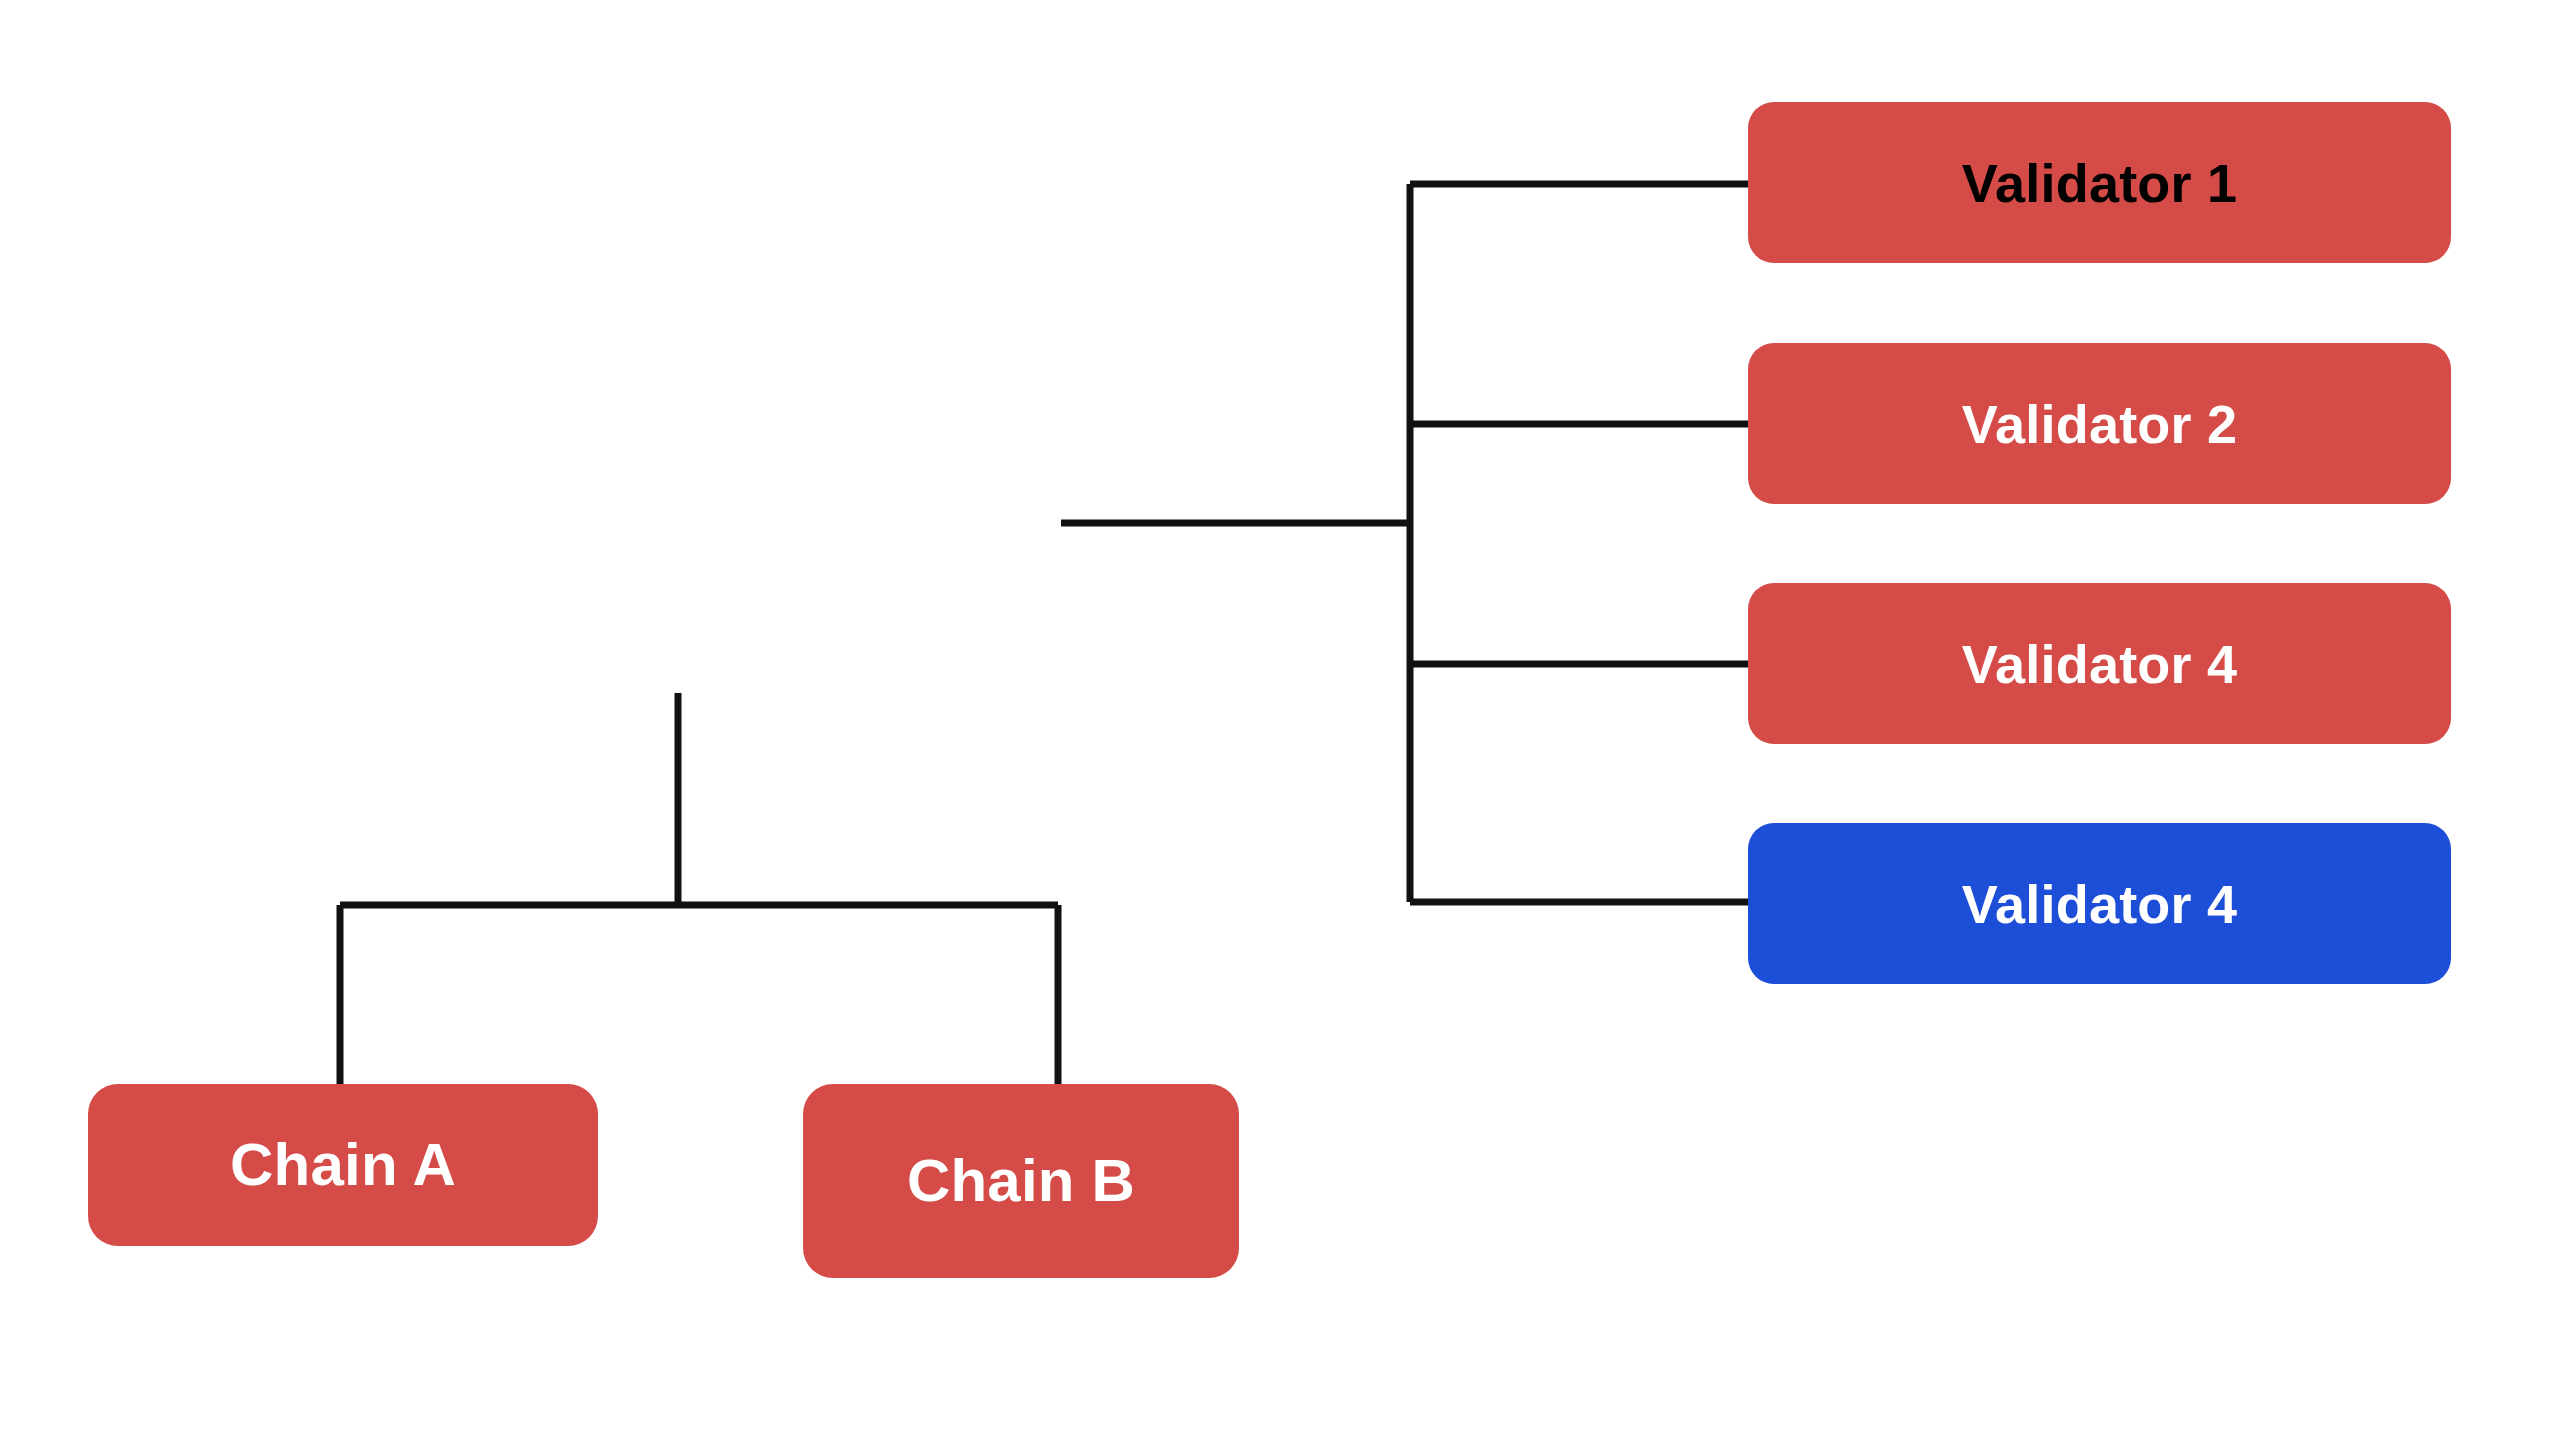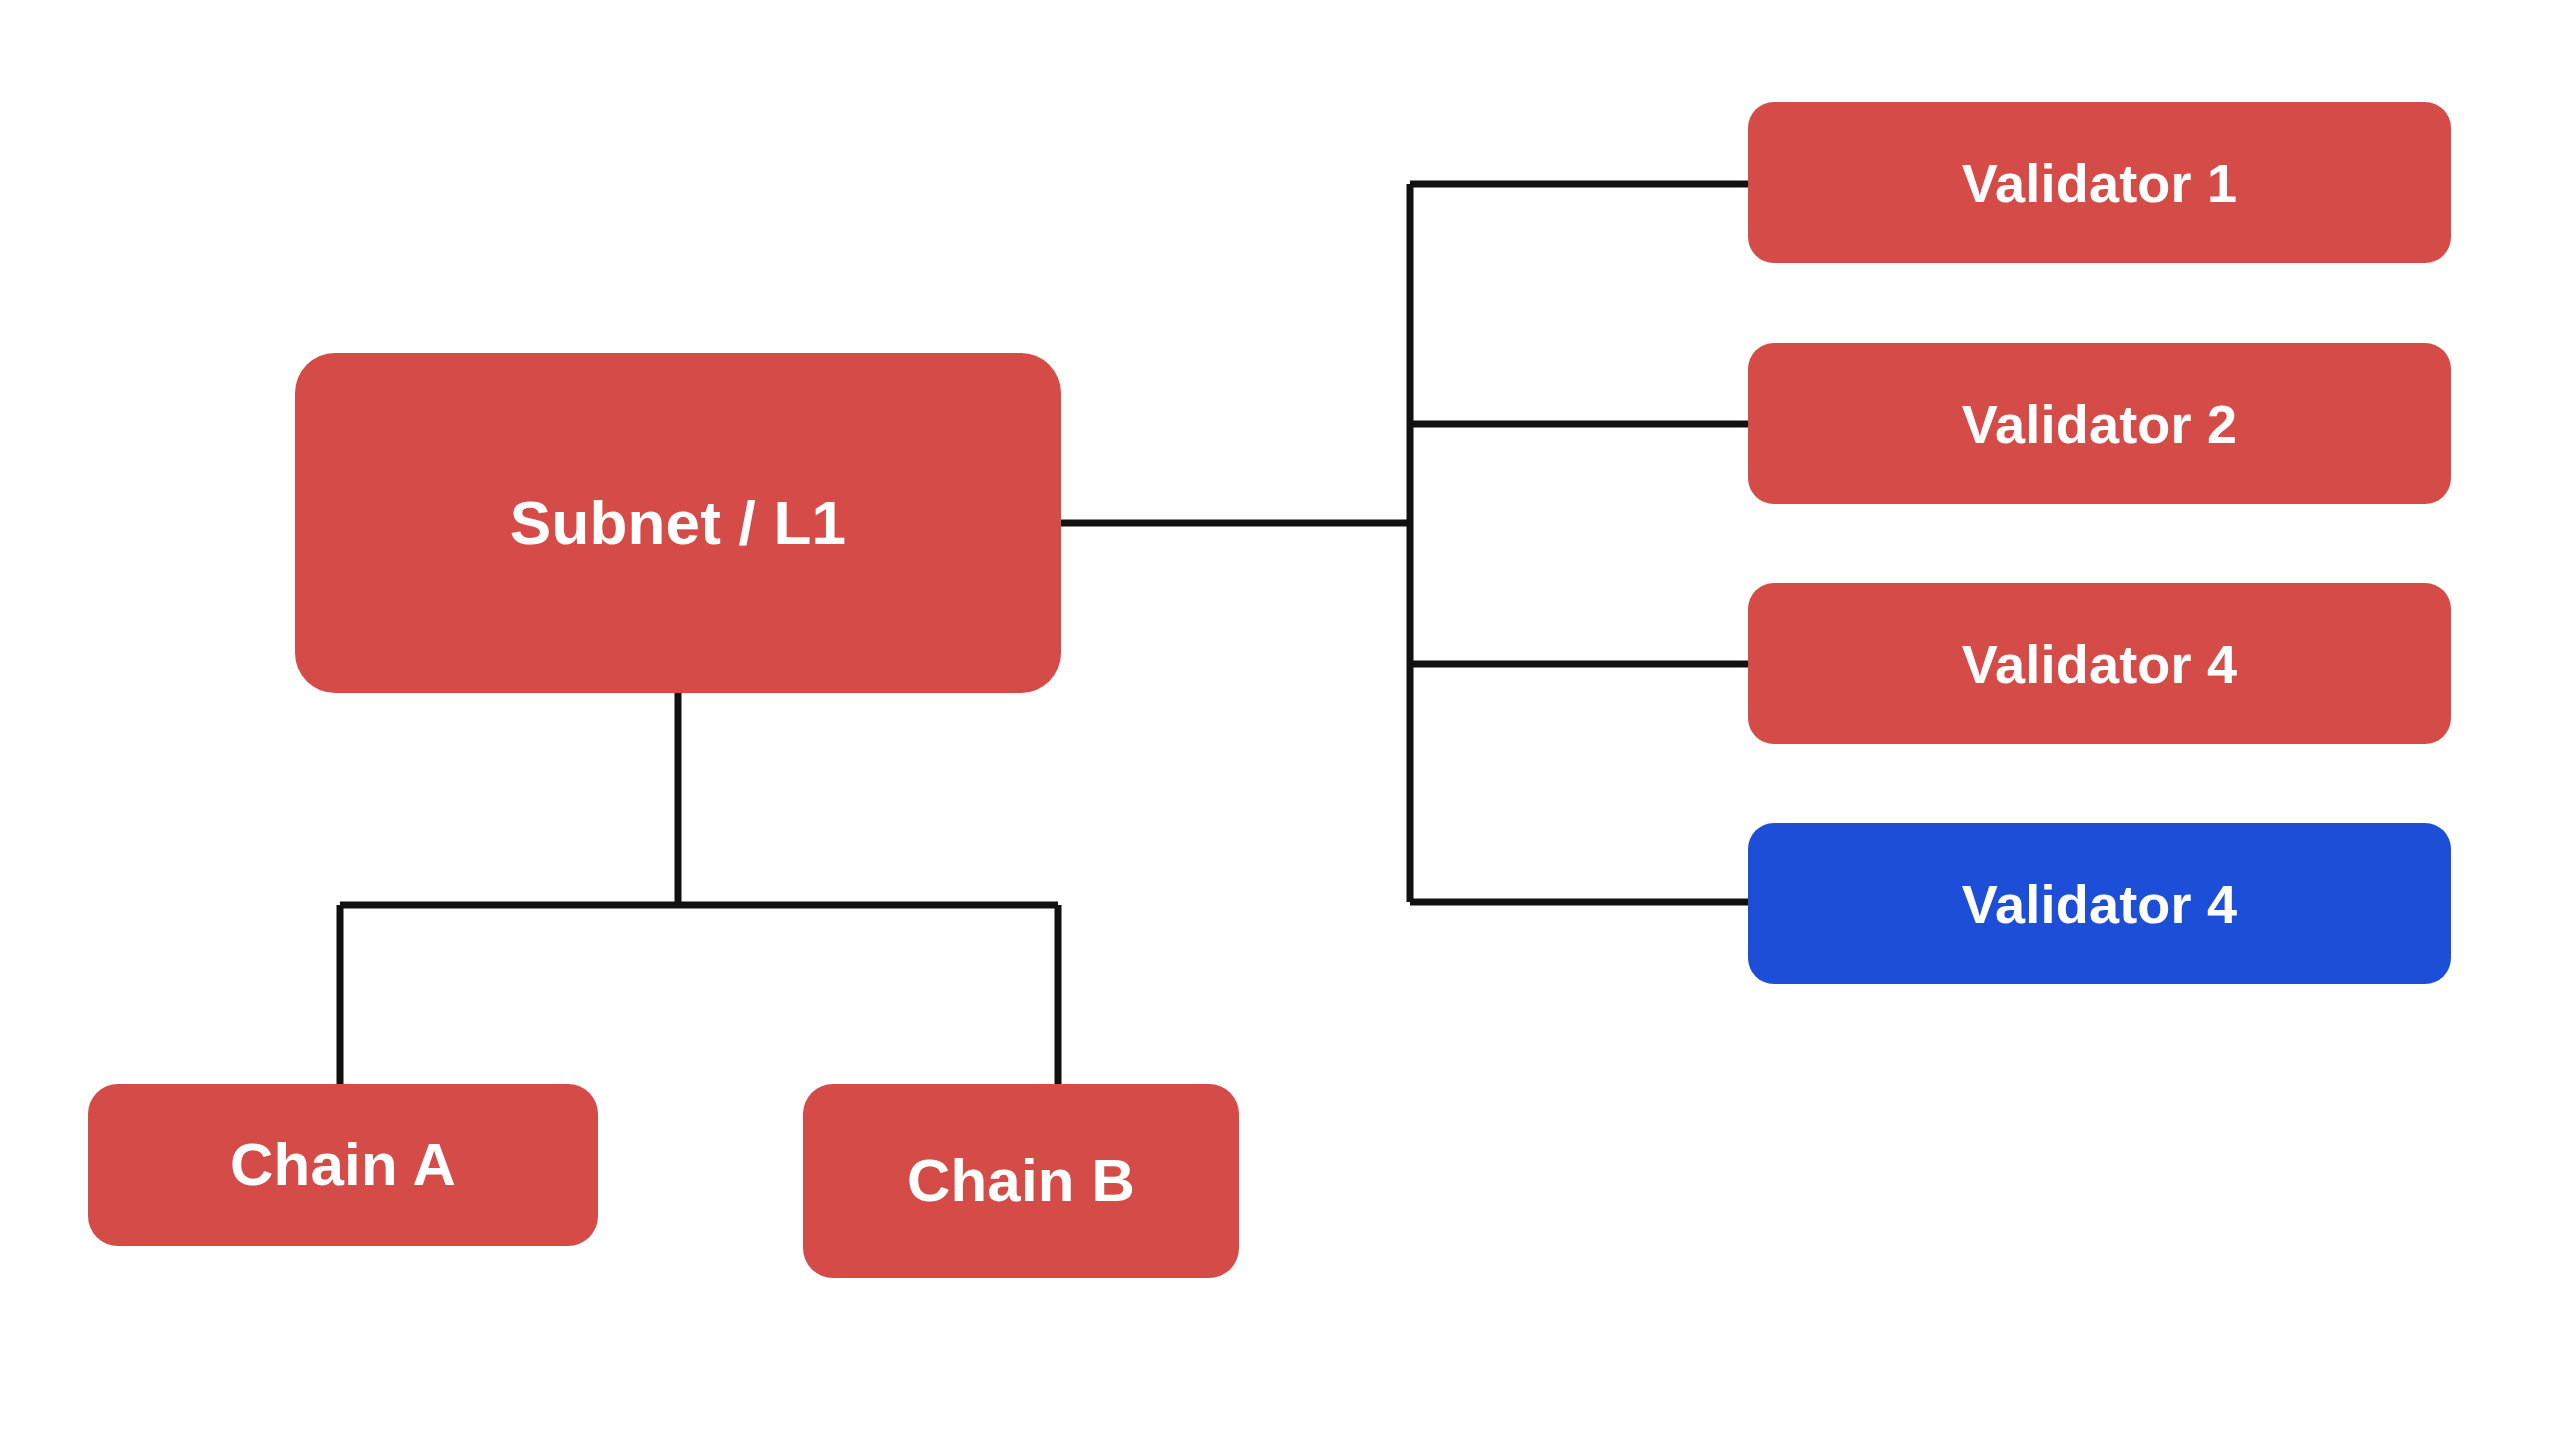--- a/index.html
+++ b/index.html
@@ -114,25 +114,22 @@
       <path d="M1410 664 L1750 664"></path>
       <path d="M1410 902 L1750 902"></path>
 
       <path d="M678 693 L678 905"></path>
       <path d="M340 905 L1058 905"></path>
       <path d="M340 905 L340 1086"></path>
       <path d="M1058 905 L1058 1086"></path>
     </g>
   </svg>
 
-  <div class="node" id="node-subnet" style="background: rgb(213, 75, 71); color: rgb(255, 255, 255);">
-    <span class="node-label">Subnet / L1</span>
-  </div>
 
-  <div class="node" id="node-validator-1" style="background: rgb(213, 75, 71); color: #ffffff;">
+  <div class="node" id="node-validator-1" style="background: rgb(213, 75, 71); color: #000000;">
     <span class="node-label">Validator 1</span>
   </div>
 
   <div class="node" id="node-validator-2" style="background: rgb(213, 75, 71); color: rgb(255, 255, 255);">
     <span class="node-label">Validator 2</span>
   </div>
 
   <div class="node" id="node-validator-3" style="background: rgb(213, 75, 71); color: rgb(255, 255, 255);">
     <span class="node-label">Validator 4</span>
   </div>

